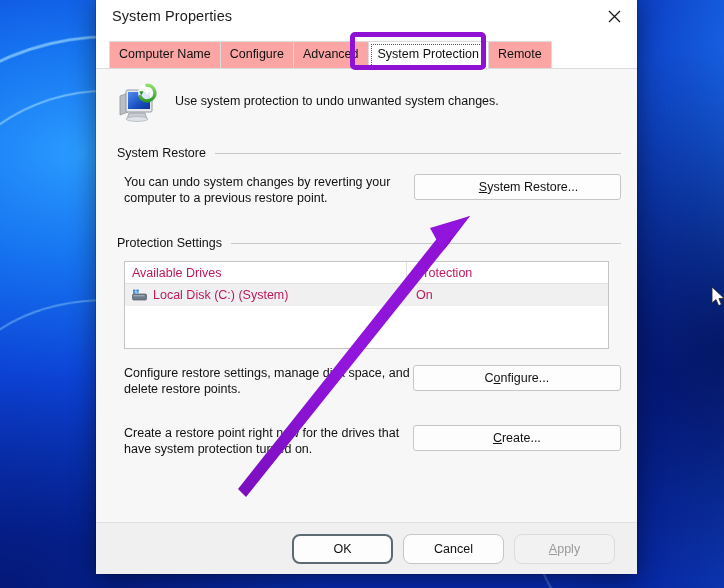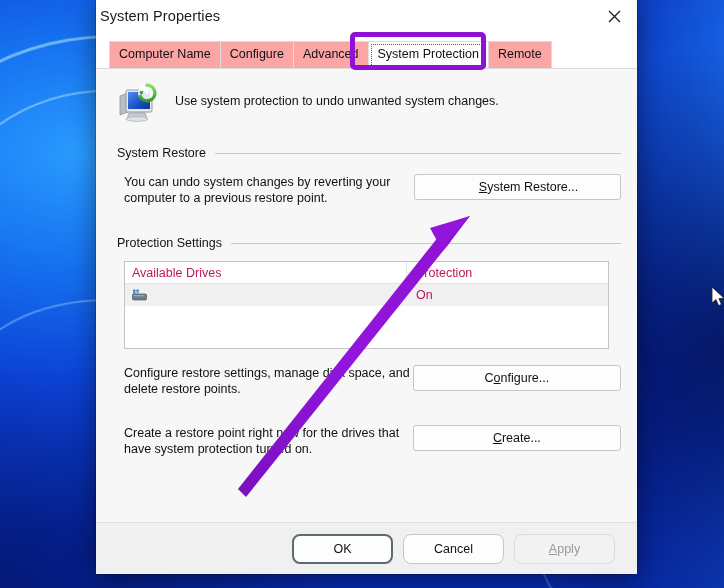--- a/index.html
+++ b/index.html
@@ -71,21 +71,21 @@
     height: 40px;
     background: #ffffff;
     display: flex;
     align-items: center;
     flex: none;
     position: relative;
   }
   .title-text {
     font-size: 14.5px;
     color: #1b1b1b;
-    padding-left: 4px;
+    padding-left: 16px;
     letter-spacing: 0.1px;
   }
   .close-btn {
     position: absolute;
     right: 0; top: 0;
     width: 46px; height: 40px;
     display: flex; align-items: center; justify-content: center;
     cursor: default;
   }
   .close-btn svg { display:block; }
@@ -384,20 +384,21 @@
             <span class="drive-icon">
               <svg width="15" height="13" viewBox="0 0 15 13">
                 <rect x="0.5" y="5" width="14" height="6" rx="1.2" fill="#6e7c87" stroke="#4d5a64" stroke-width="0.7"></rect>
                 <rect x="1.5" y="6.2" width="11" height="1.1" fill="#aab6bf"></rect>
                 <rect x="1" y="0.6" width="2.5" height="2.1" fill="#2f7fd6"></rect>
                 <rect x="4.3" y="0.6" width="2.5" height="2.1" fill="#2f7fd6"></rect>
                 <rect x="1" y="3.1" width="2.5" height="1.6" fill="#2f7fd6"></rect>
                 <rect x="4.3" y="3.1" width="2.5" height="1.6" fill="#6aa8e8"></rect>
               </svg>
             </span>
+            <span>Local Disk (C:) (System)</span>
           </div>
           <div class="lb-col2">On</div>
         </div>
       </div>
 
       <div class="row" style="margin-top:16px;">
         <div class="row-text">Configure restore settings, manage disk space, and delete restore points.</div>
         <div class="spacer"></div>
         <button class="btn med">
           <span id="cfg-pre">C</span><u>o</u><span id="cfg-suf">nfigure...</span>

